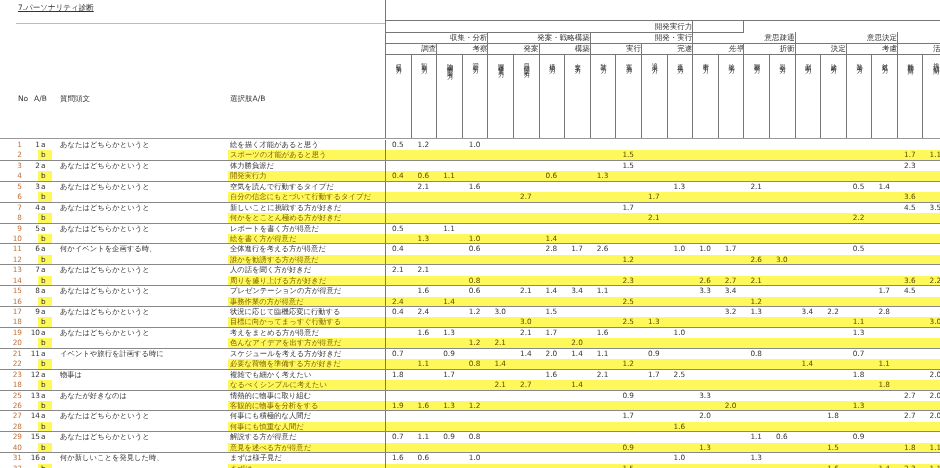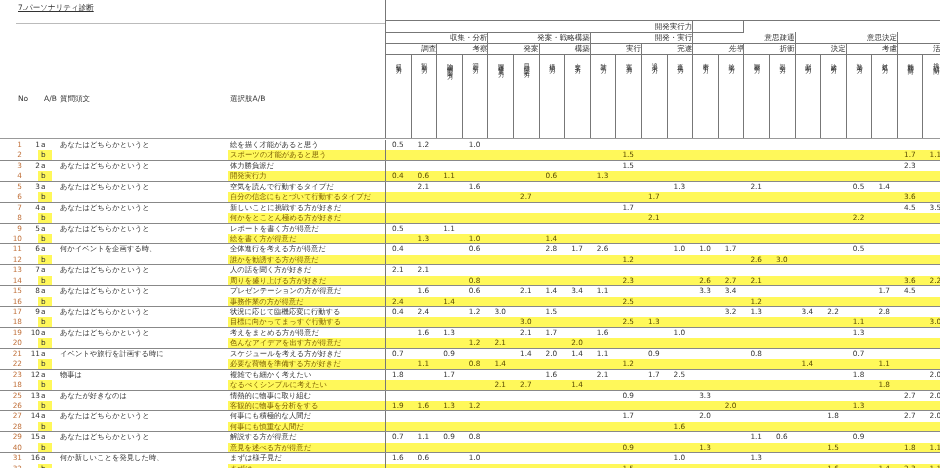--- a/index.html
+++ b/index.html
@@ -34,21 +34,21 @@
   .row.b .v, .row.b .ch { color: #5a4a00; }
   .row.b .ch { color: #7a5c00; }
 </style>
 </head>
 <body>
 
 <div class="left-header">
   <div class="title">7.パーソナリティ診断</div>
   <div class="title-rule"></div>
   <div class="col-lbl" style="left:18px">No</div>
-  <div class="col-lbl" style="left:44px">A/B</div>
+  <div class="col-lbl" style="left:34px">A/B</div>
   <div class="col-lbl" style="left:60px">質問頭文</div>
   <div class="col-lbl" style="left:230px">選択肢A/B</div>
 </div>
 
 <div class="matrix-head">
   <div class="mh-row" id="lvl0" style="top: 0px; height: 21px; border-bottom: 1px solid rgb(119, 119, 119); width: 555px;"></div>
   <div class="mh-row" id="lvl1" style="top:21px;">
       <div class="mh-cell" style="width: 307.2px;">開発実行力</div>
       <div class="mh-cell" style="width: 51.2px;"></div>
     </div>

